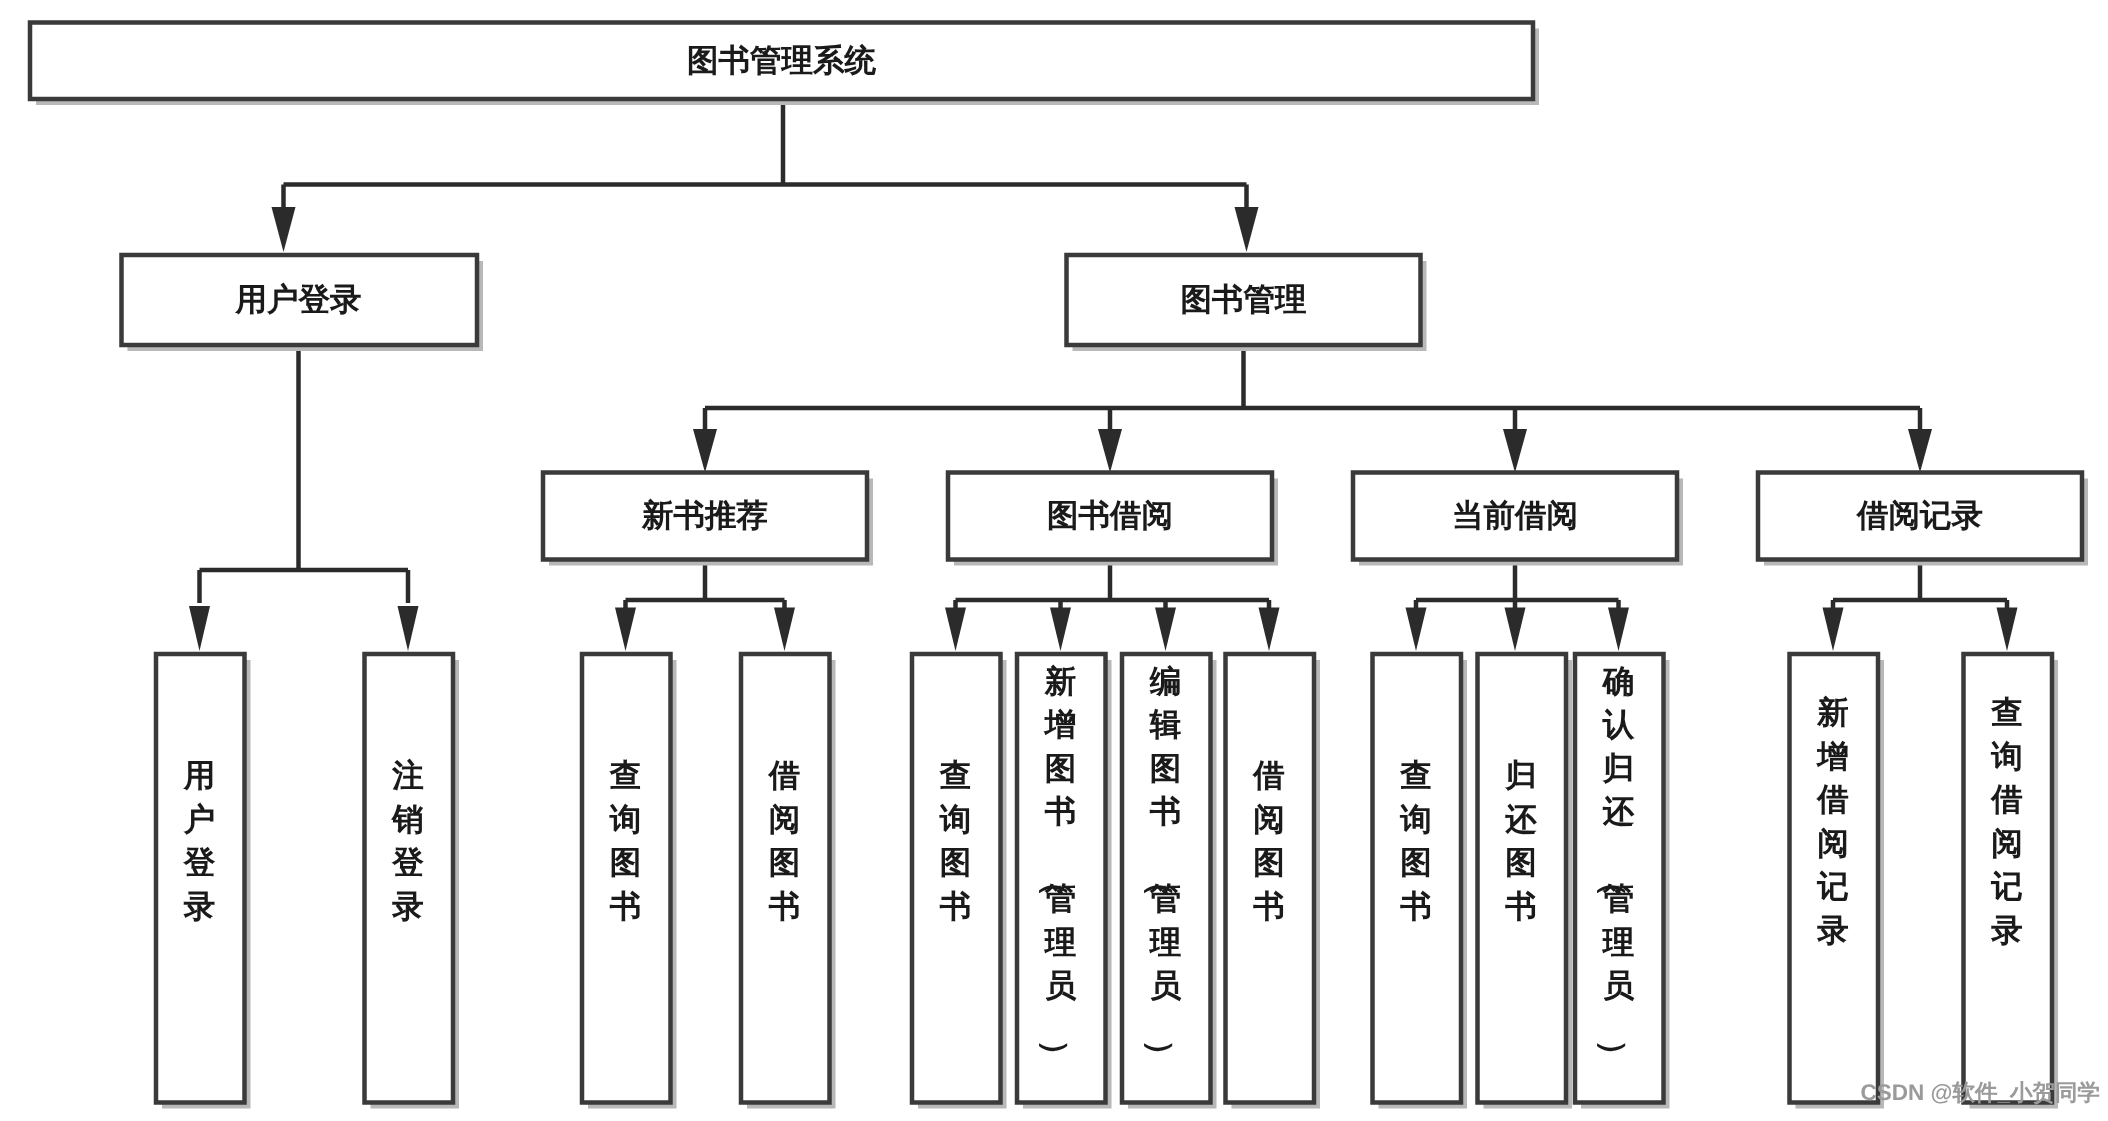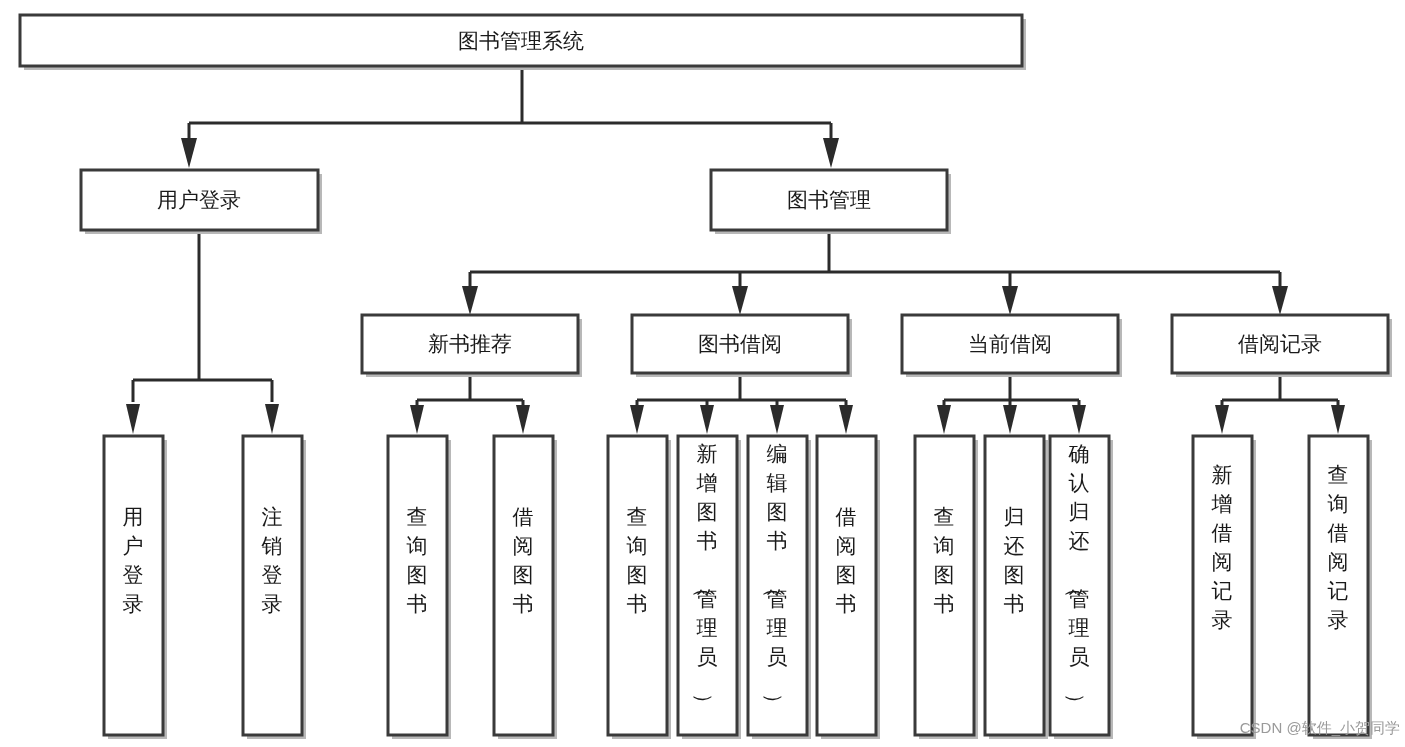--- a/index.html
+++ b/index.html
@@ -13,20 +13,21 @@
     font-family: "Liberation Sans", sans-serif;
     overflow: hidden;
     position: relative;
   }
   #diagram-root {
     position: absolute;
     left: 0;
     top: 0;
     width: 1405px;
     height: 600px;
+    font-weight: bold;
   }
   svg.diagram {
     display: block;
     width: 1405px;
     height: 747px;
   }
   .node-box {
     fill: #ffffff;
     stroke: #3a3a3a;
     stroke-width: 3;

